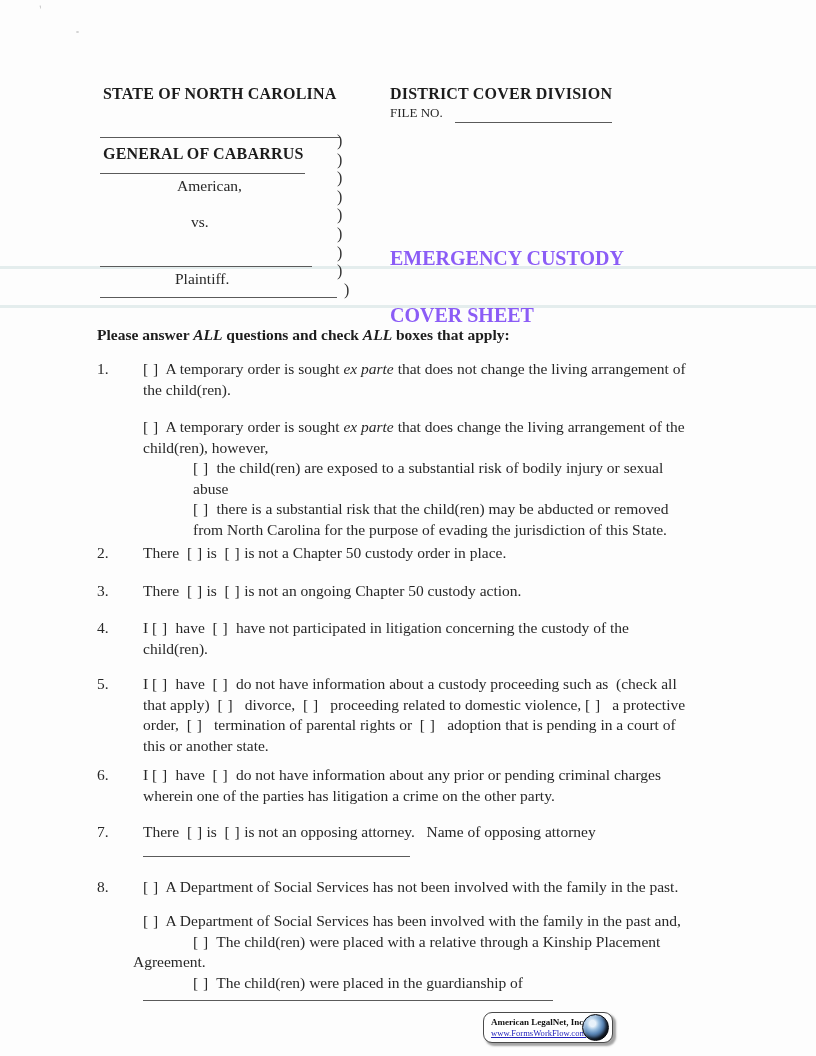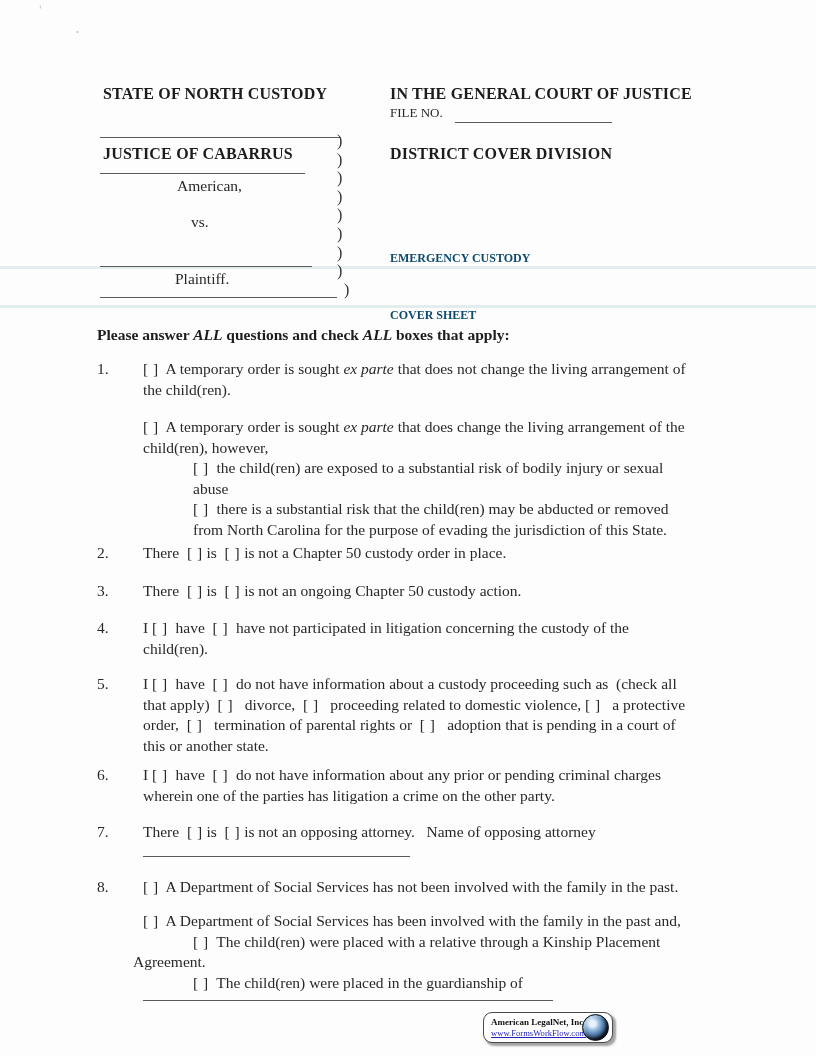--- a/index.html
+++ b/index.html
@@ -10,21 +10,21 @@
     font-size:15.5px;
   }
   .abs{position:absolute}
   .hdr{font-weight:bold;font-size:16px;line-height:20px;color:#1c1c1c;letter-spacing:.2px;white-space:pre}
   .label{font-size:15.5px;white-space:pre}
   .filegroup{font-size:13px}
   .blank{position:absolute;height:0;border-bottom:1.35px solid #5a5a5a}
   .parens{position:absolute;left:337px;top:132px;font-size:16px;color:#333}
   .parens div{line-height:18.6px;height:18.6px}
   .parens div:last-child{transform:translateX(7px)}
-  .doc-title{font-weight:bold;font-size:12px;line-height:19px;color:#0c4a6e;white-space:pre}
+  .doc-title{font-weight:bold;font-size:20px;line-height:19px;color:#8b5cf6;white-space:pre}
   .instruction{font-weight:bold;font-size:15.5px;color:#1d1d1d;white-space:pre}
   .para{position:absolute;left:143px}
   .para .line{white-space:pre;line-height:20.6px;height:20.6px}
   .para .ind-1{padding-left:50px}
   .para .ind-2{margin-left:-10px}
   .qnum{position:absolute;left:-46px;top:0;line-height:20.6px;white-space:pre}
   .cb{letter-spacing:.5px}
   em{}
   .scanline{position:absolute;left:0;width:816px;height:3px;background:rgba(186,209,211,.38);pointer-events:none}
   .speck{position:absolute;color:#b9b9b9;font-size:13px;opacity:.8}
@@ -48,25 +48,24 @@
 </style>
 </head>
 <body>
 
 <div class="speck" style="left:40px;top:2px;transform:rotate(-12deg)">'</div>
 <div class="dot" style="left:76px;top:31px"></div>
 <div class="scanline" style="top:266px"></div>
 <div class="scanline" style="top:305px"></div>
 
 <div class="abs hdr" style="left:103px;top:44px">
-  <div>STATE OF NORTH CUSTODY</div>
-  <div>JUSTICE OF CABARRUS</div>
+  <div>STATE OF NORTH CAROLINA</div>
+  <div>GENERAL OF CABARRUS</div>
 </div>
 <div class="abs hdr" style="left:390px;top:44px">
-  <div>IN THE GENERAL COURT OF JUSTICE</div>
   <div>DISTRICT COVER DIVISION</div>
 </div>
 
 <span class="abs filegroup" style="left:390px;top:105px">FILE NO.</span>
 <div class="blank" style="left:455px;top:122px;width:157px"></div>
 
 <div class="blank" style="left:100px;top:137px;width:240px"></div>
 <div class="blank" style="left:100px;top:173px;width:205px"></div>
 <span class="abs label" style="left:177px;top:177px">American,</span>
 <span class="abs label" style="left:191px;top:213px">vs.</span>

